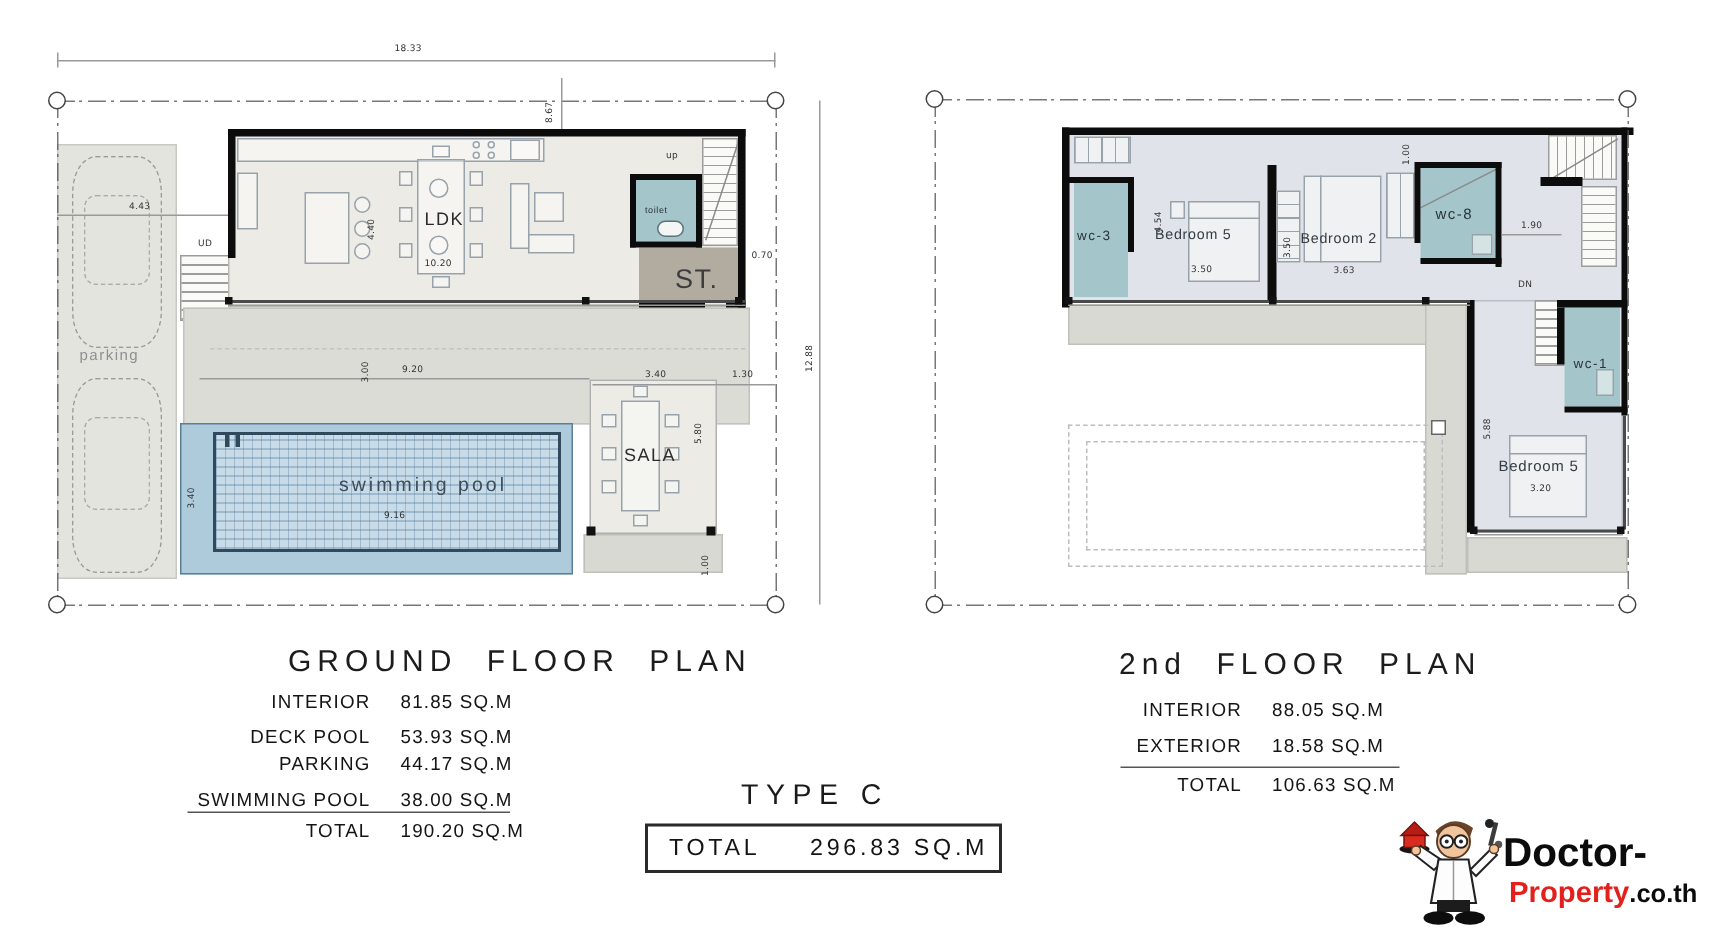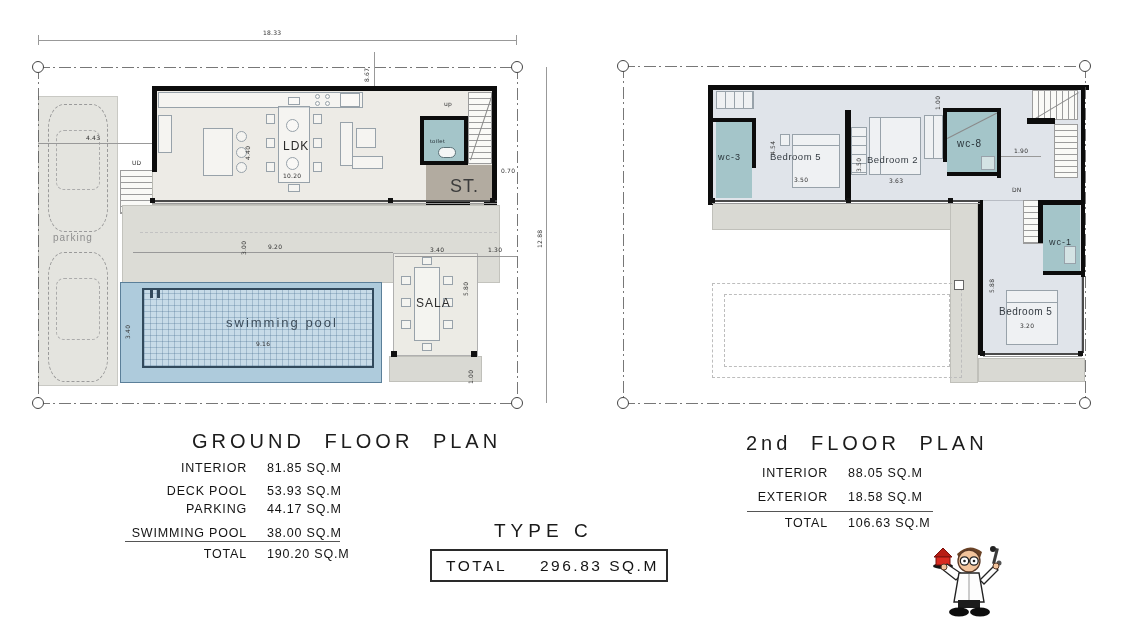--- a/index.html
+++ b/index.html
@@ -348,13 +348,17 @@
     <circle cx="42" cy="21" r="1.3" fill="#222"></circle>
     <line x1="36.7" y1="21" x2="37.9" y2="21" stroke="#222" stroke-width="1.2"></line>
 
     <path d="M27 33 L47 33 L52 62 L22 62 Z" fill="#fdfdfd" stroke="#222" stroke-width="1.4"></path>
     <line x1="37" y1="34" x2="37" y2="60" stroke="#999" stroke-width="1"></line>
 
     <rect x="26" y="60" width="22" height="8" fill="#1c1c1c"></rect>
     <ellipse cx="27" cy="72" rx="10" ry="4.5" fill="#0d0d0d"></ellipse>
     <ellipse cx="48" cy="72" rx="10" ry="4.5" fill="#0d0d0d"></ellipse>
   </svg>
+  <div class="lg1" style="left:70px;top:13px">Doctor-</div>
+  <div class="lgline" style="left:74px;top:44px">
+    <span class="lg2">Property</span><span class="lg3">.co.th</span>
+  </div>
 </div>
 
 </body></html>

